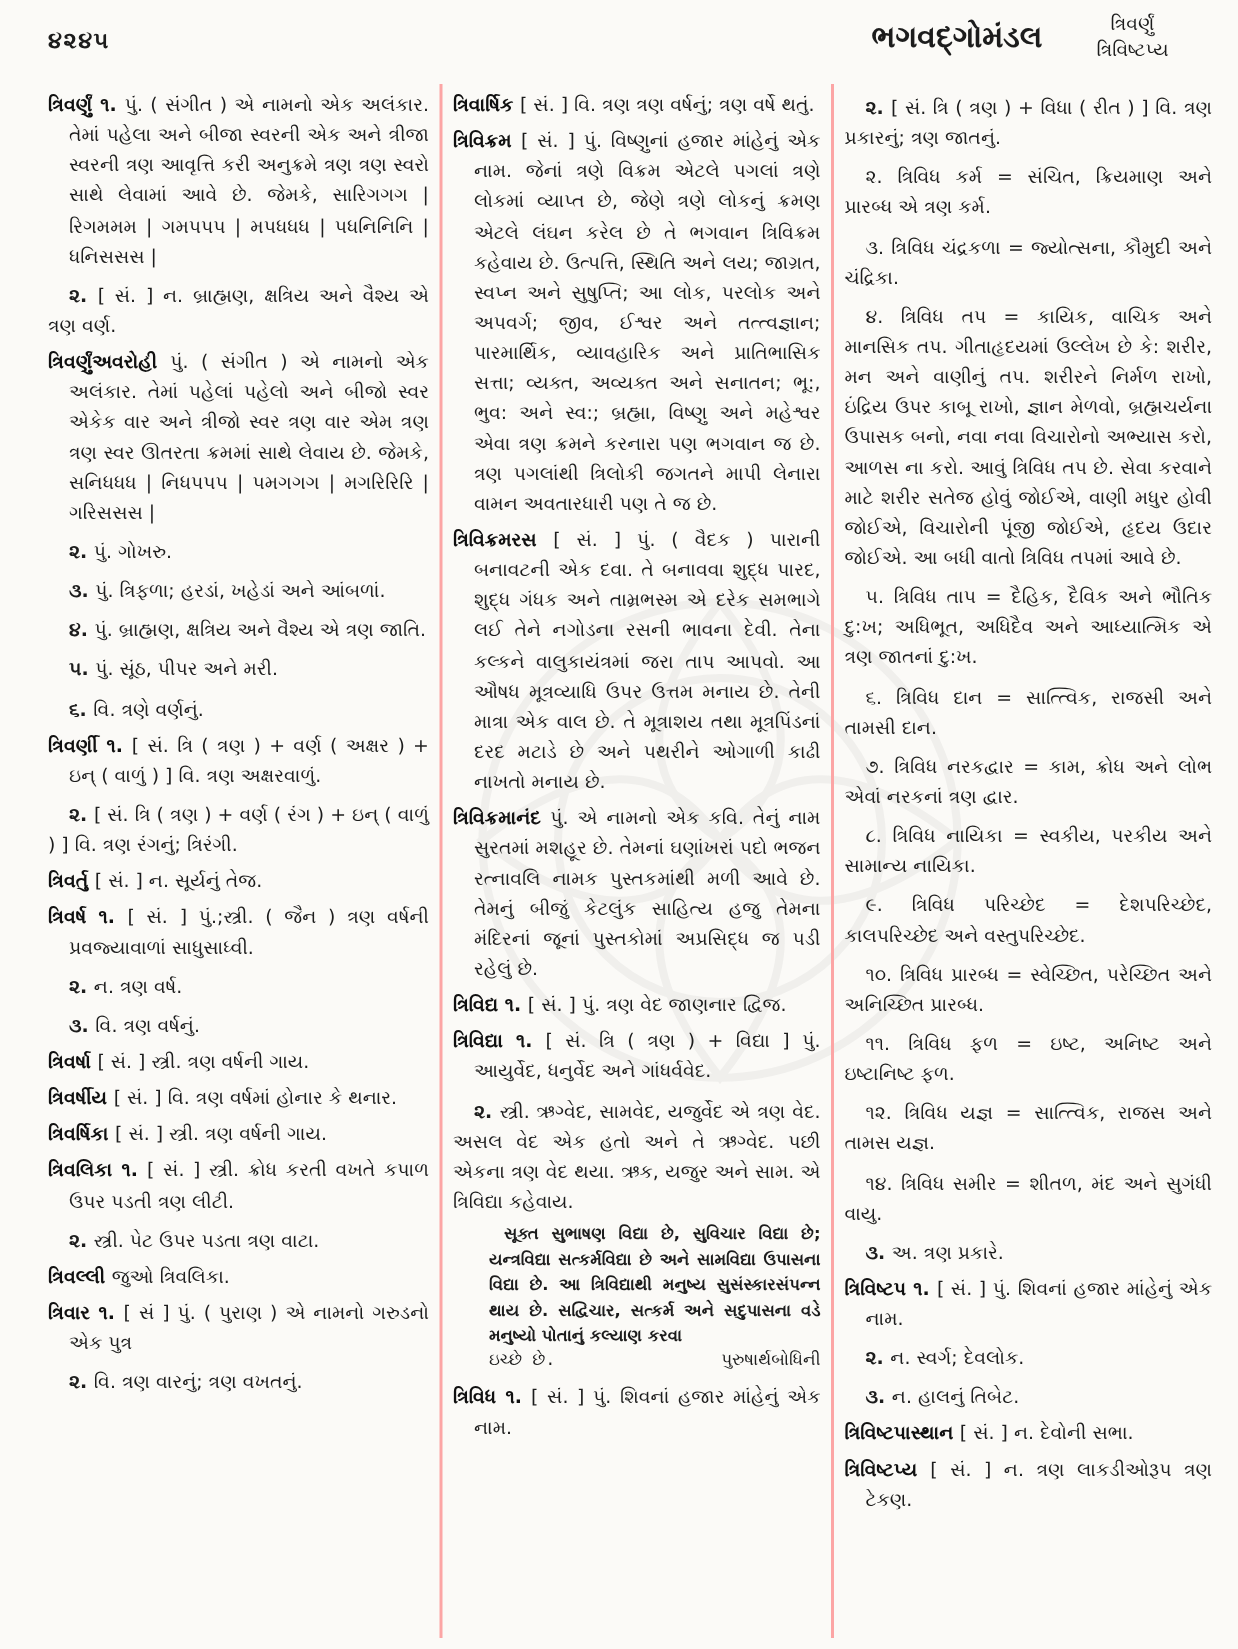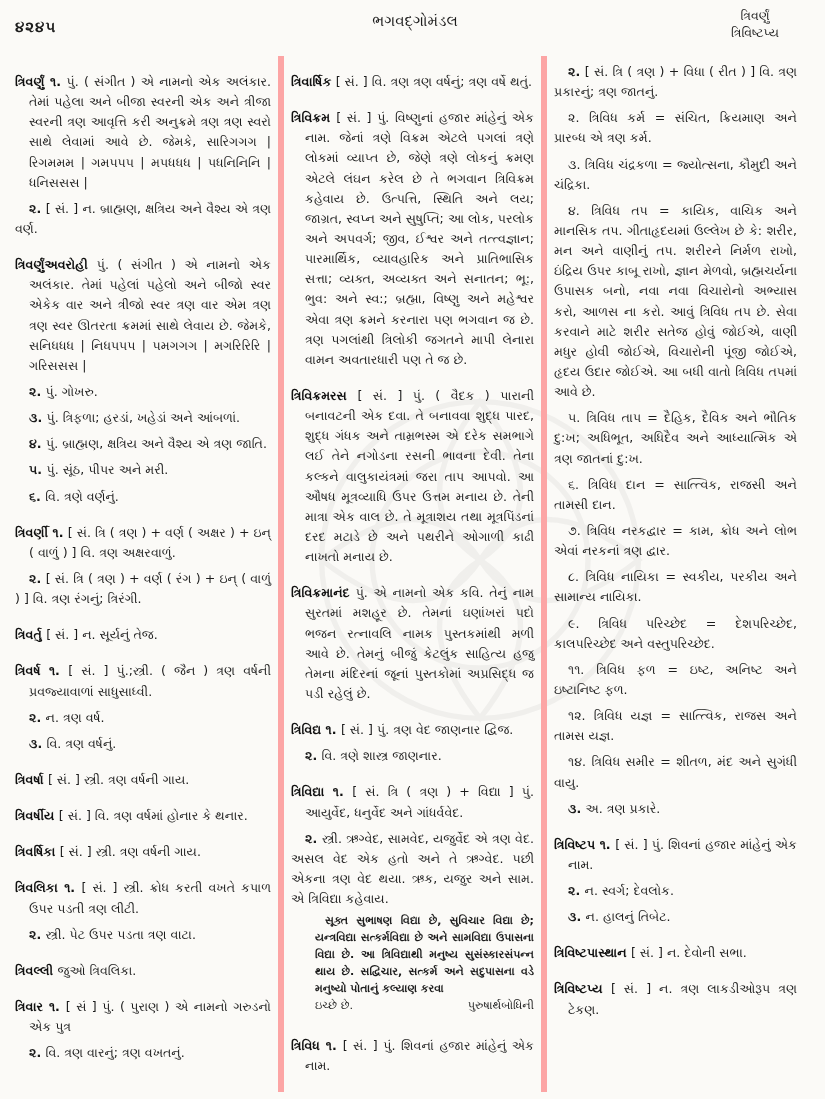--- a/index.html
+++ b/index.html
@@ -10,42 +10,42 @@
     color: #1c1c1c;
     font-family: "DejaVu Sans", "Liberation Sans", sans-serif;
     overflow: hidden;
     position: relative;
   }
   .page {
     position: relative;
     width: 825px;
     height: 1017px;
     box-sizing: border-box;
-    padding: 8px 10px 6px 15px;
+    padding: 8px 10px 6px 32px;
     z-index: 1;
   }
   
   .header {
     display: flex;
     justify-content: space-between;
     align-items: flex-start;
     height: 46px;
     margin-bottom: 2px;
   }
   .page-number {
     font-size: 15px;
     font-weight: bold;
     letter-spacing: 1px;
     padding-top: 10px;
     width: 120px;
   }
   .doc-title {
-    font-size: 15px;
-    font-weight: normal;
-    text-align: center;
+    font-size: 20px;
+    font-weight: bold;
+    text-align: right;
     padding-top: 4px;
     flex: 1;
   }
   .guide-words {
     width: 120px;
     text-align: center;
     font-size: 12.5px;
     font-weight: 400;
     line-height: 1.35;
   }
@@ -58,48 +58,49 @@
   .column {
     width: 263px;
     box-sizing: border-box;
     padding-right: 7px;
     overflow: hidden;
     font-size: 12.6px;
     line-height: 1.6;
     text-align: justify;
   }
   .column + .column {
-    border-left: 6px solid #fca5a5;
+    border-left: 2px solid #fca5a5;
     padding-left: 7px;
   }
   .para { margin: 0 0 3px 0; }
   .para.entry {
     padding-left: 14px;
     text-indent: -14px;
-    margin-top: 16px;
+    margin-top: 4px;
   }
   .para.entry b { font-weight: bold; color: #101010; }
   .para.sense, .para.sub {
     text-indent: 14px;
     margin-top: 6px;
   }
   .para.sense b { font-weight: bold; }
   .para.sub b { font-weight: normal; }
   .para.quote {
     font-size: 11px;
     line-height: 1.55;
     margin: 2px 0 0 24px;
     text-indent: 10px;
     font-weight: bold;
   }
   .para.attr {
     font-size: 11.3px;
     display: flex;
     justify-content: space-between;
-    margin: 0 0 20px 24px;
+    margin: 0 0 4px 24px;
+    font-family: Liberation Mono, monospace;
   }
   
   .watermark {
     position: absolute;
     left: 300px;
     top: 380px;
     width: 360px;
     height: 360px;
     opacity: 0.055;
     z-index: 0;
@@ -153,40 +154,40 @@
         <p class="para entry"><b>ત્રિવલ્લી </b>જુઓ ત્રિવલિકા.</p>
         <p class="para entry"><b>ત્રિવાર ૧. </b>[ સં ] પું. ( પુરાણ ) એ નામનો ગરુડનો એક પુત્ર</p>
         <p class="para sense"><b>૨. </b>વિ. ત્રણ વારનું; ત્રણ વખતનું.</p>
       </div>
       <div class="column">
         <p class="para entry"><b>ત્રિવાર્ષિક </b>[ સં. ] વિ. ત્રણ ત્રણ વર્ષનું; ત્રણ વર્ષે થતું.</p>
         <p class="para entry"><b>ત્રિવિક્રમ </b>[ સં. ] પું. વિષ્ણુનાં હજાર માંહેનું એક નામ. જેનાં ત્રણે વિક્રમ એટલે પગલાં ત્રણે લોકમાં વ્યાપ્ત છે, જેણે ત્રણે લોકનું ક્રમણ એટલે લંઘન કરેલ છે તે ભગવાન ત્રિવિક્રમ કહેવાય છે. ઉત્પત્તિ, સ્થિતિ અને લય; જાગ્રત, સ્વપ્ન અને સુષુપ્તિ; આ લોક, પરલોક અને અપવર્ગ; જીવ, ઈશ્વર અને તત્ત્વજ્ઞાન; પારમાર્થિક, વ્યાવહારિક અને પ્રાતિભાસિક સત્તા; વ્યક્ત, અવ્યક્ત અને સનાતન; ભૂ:, ભુવ: અને સ્વ:; બ્રહ્મા, વિષ્ણુ અને મહેશ્વર એવા ત્રણ ક્રમને કરનારા પણ ભગવાન જ છે. ત્રણ પગલાંથી ત્રિલોકી જગતને માપી લેનારા વામન અવતારધારી પણ તે જ છે.</p>
         <p class="para entry"><b>ત્રિવિક્રમરસ </b>[ સં. ] પું. ( વૈદક ) પારાની બનાવટની એક દવા. તે બનાવવા શુદ્ધ પારદ, શુદ્ધ ગંધક અને તામ્રભસ્મ એ દરેક સમભાગે લઈ તેને નગોડના રસની ભાવના દેવી. તેના કલ્કને વાલુકાયંત્રમાં જરા તાપ આપવો. આ ઔષધ મૂત્રવ્યાધિ ઉપર ઉત્તમ મનાય છે. તેની માત્રા એક વાલ છે. તે મૂત્રાશય તથા મૂત્રપિંડનાં દરદ મટાડે છે અને પથરીને ઓગાળી કાઢી નાખતો મનાય છે.</p>
         <p class="para entry"><b>ત્રિવિક્રમાનંદ </b>પું. એ નામનો એક કવિ. તેનું નામ સુરતમાં મશહૂર છે. તેમનાં ઘણાંખરાં પદો ભજન રત્નાવલિ નામક પુસ્તકમાંથી મળી આવે છે. તેમનું બીજું કેટલુંક સાહિત્ય હજુ તેમના મંદિરનાં જૂનાં પુસ્તકોમાં અપ્રસિદ્ધ જ પડી રહેલું છે.</p>
         <p class="para entry"><b>ત્રિવિદ્ય ૧. </b>[ સં. ] પું. ત્રણ વેદ જાણનાર દ્વિજ.</p>
-        <p class="para sense"><b>૨. </b>વિ. ત્રણે શાસ્ત્ર જાણનાર.</p>
         <p class="para entry"><b>ત્રિવિદ્યા ૧. </b>[ સં. ત્રિ ( ત્રણ ) + વિદ્યા ] પું. આયુર્વેદ, ધનુર્વેદ અને ગાંધર્વવેદ.</p>
         <p class="para sense"><b>૨. </b>સ્ત્રી. ઋગ્વેદ, સામવેદ, યજુર્વેદ એ ત્રણ વેદ. અસલ વેદ એક હતો અને તે ઋગ્વેદ. પછી એકના ત્રણ વેદ થયા. ઋક, યજુર અને સામ. એ ત્રિવિદ્યા કહેવાય.</p>
         <p class="para quote">સૂક્ત સુભાષણ વિદ્યા છે, સુવિચાર વિદ્યા છે; યન્ત્રવિદ્યા સત્કર્મવિદ્યા છે અને સામવિદ્યા ઉપાસના વિદ્યા છે. આ ત્રિવિદ્યાથી મનુષ્ય સુસંસ્કારસંપન્ન થાય છે. સદ્વિચાર, સત્કર્મ અને સદુપાસના વડે મનુષ્યો પોતાનું કલ્યાણ કરવા</p>
         <p class="para attr">
           <span>ઇચ્છે છે.</span>
           <span>પુરુષાર્થબોધિની</span>
         </p>
         <p class="para entry"><b>ત્રિવિધ ૧. </b>[ સં. ] પું. શિવનાં હજાર માંહેનું એક નામ.</p>
       </div>
       <div class="column">
         <p class="para sense"><b>૨. </b>[ સં. ત્રિ ( ત્રણ ) + વિધા ( રીત ) ] વિ. ત્રણ પ્રકારનું; ત્રણ જાતનું.</p>
         <p class="para sub"><b>૨. </b>ત્રિવિધ કર્મ = સંચિત, ક્રિયમાણ અને પ્રારબ્ધ એ ત્રણ કર્મ.</p>
         <p class="para sub"><b>૩. </b>ત્રિવિધ ચંદ્રકળા = જ્યોત્સના, કૌમુદી અને ચંદ્રિકા.</p>
         <p class="para sub"><b>૪. </b>ત્રિવિધ તપ = કાયિક, વાચિક અને માનસિક તપ. ગીતાહૃદયમાં ઉલ્લેખ છે કે: શરીર, મન અને વાણીનું તપ. શરીરને નિર્મળ રાખો, ઇંદ્રિય ઉપર કાબૂ રાખો, જ્ઞાન મેળવો, બ્રહ્મચર્યના ઉપાસક બનો, નવા નવા વિચારોનો અભ્યાસ કરો, આળસ ના કરો. આવું ત્રિવિધ તપ છે. સેવા કરવાને માટે શરીર સતેજ હોવું જોઈએ, વાણી મધુર હોવી જોઈએ, વિચારોની પૂંજી જોઈએ, હૃદય ઉદાર જોઈએ. આ બધી વાતો ત્રિવિધ તપમાં આવે છે.</p>
         <p class="para sub"><b>૫. </b>ત્રિવિધ તાપ = દૈહિક, દૈવિક અને ભૌતિક દુ:ખ; અધિભૂત, અધિદૈવ અને આધ્યાત્મિક એ ત્રણ જાતનાં દુ:ખ.</p>
         <p class="para sub"><b>૬. </b>ત્રિવિધ દાન = સાત્ત્વિક, રાજસી અને તામસી દાન.</p>
         <p class="para sub"><b>૭. </b>ત્રિવિધ નરકદ્વાર = કામ, ક્રોધ અને લોભ એવાં નરકનાં ત્રણ દ્વાર.</p>
         <p class="para sub"><b>૮. </b>ત્રિવિધ નાયિકા = સ્વકીય, પરકીય અને સામાન્ય નાયિકા.</p>
         <p class="para sub"><b>૯. </b>ત્રિવિધ પરિચ્છેદ = દેશપરિચ્છેદ, કાલપરિચ્છેદ અને વસ્તુપરિચ્છેદ.</p>
+        <p class="para sub"><b>૧૦. </b>ત્રિવિધ પ્રારબ્ધ = સ્વેચ્છિત, પરેચ્છિત અને અનિચ્છિત પ્રારબ્ધ.</p>
         <p class="para sub"><b>૧૧. </b>ત્રિવિધ ફળ = ઇષ્ટ, અનિષ્ટ અને ઇષ્ટાનિષ્ટ ફળ.</p>
         <p class="para sub"><b>૧૨. </b>ત્રિવિધ યજ્ઞ = સાત્ત્વિક, રાજસ અને તામસ યજ્ઞ.</p>
         <p class="para sub"><b>૧૪. </b>ત્રિવિધ સમીર = શીતળ, મંદ અને સુગંધી વાયુ.</p>
         <p class="para sense"><b>૩. </b>અ. ત્રણ પ્રકારે.</p>
         <p class="para entry"><b>ત્રિવિષ્ટપ ૧. </b>[ સં. ] પું. શિવનાં હજાર માંહેનું એક નામ.</p>
         <p class="para sense"><b>૨. </b>ન. સ્વર્ગ; દેવલોક.</p>
         <p class="para sense"><b>૩. </b>ન. હાલનું તિબેટ.</p>
         <p class="para entry"><b>ત્રિવિષ્ટપાસ્થાન </b>[ સં. ] ન. દેવોની સભા.</p>
         <p class="para entry"><b>ત્રિવિષ્ટપ્ય </b>[ સં. ] ન. ત્રણ લાકડીઓરૂપ ત્રણ ટેકણ.</p>
       </div>

